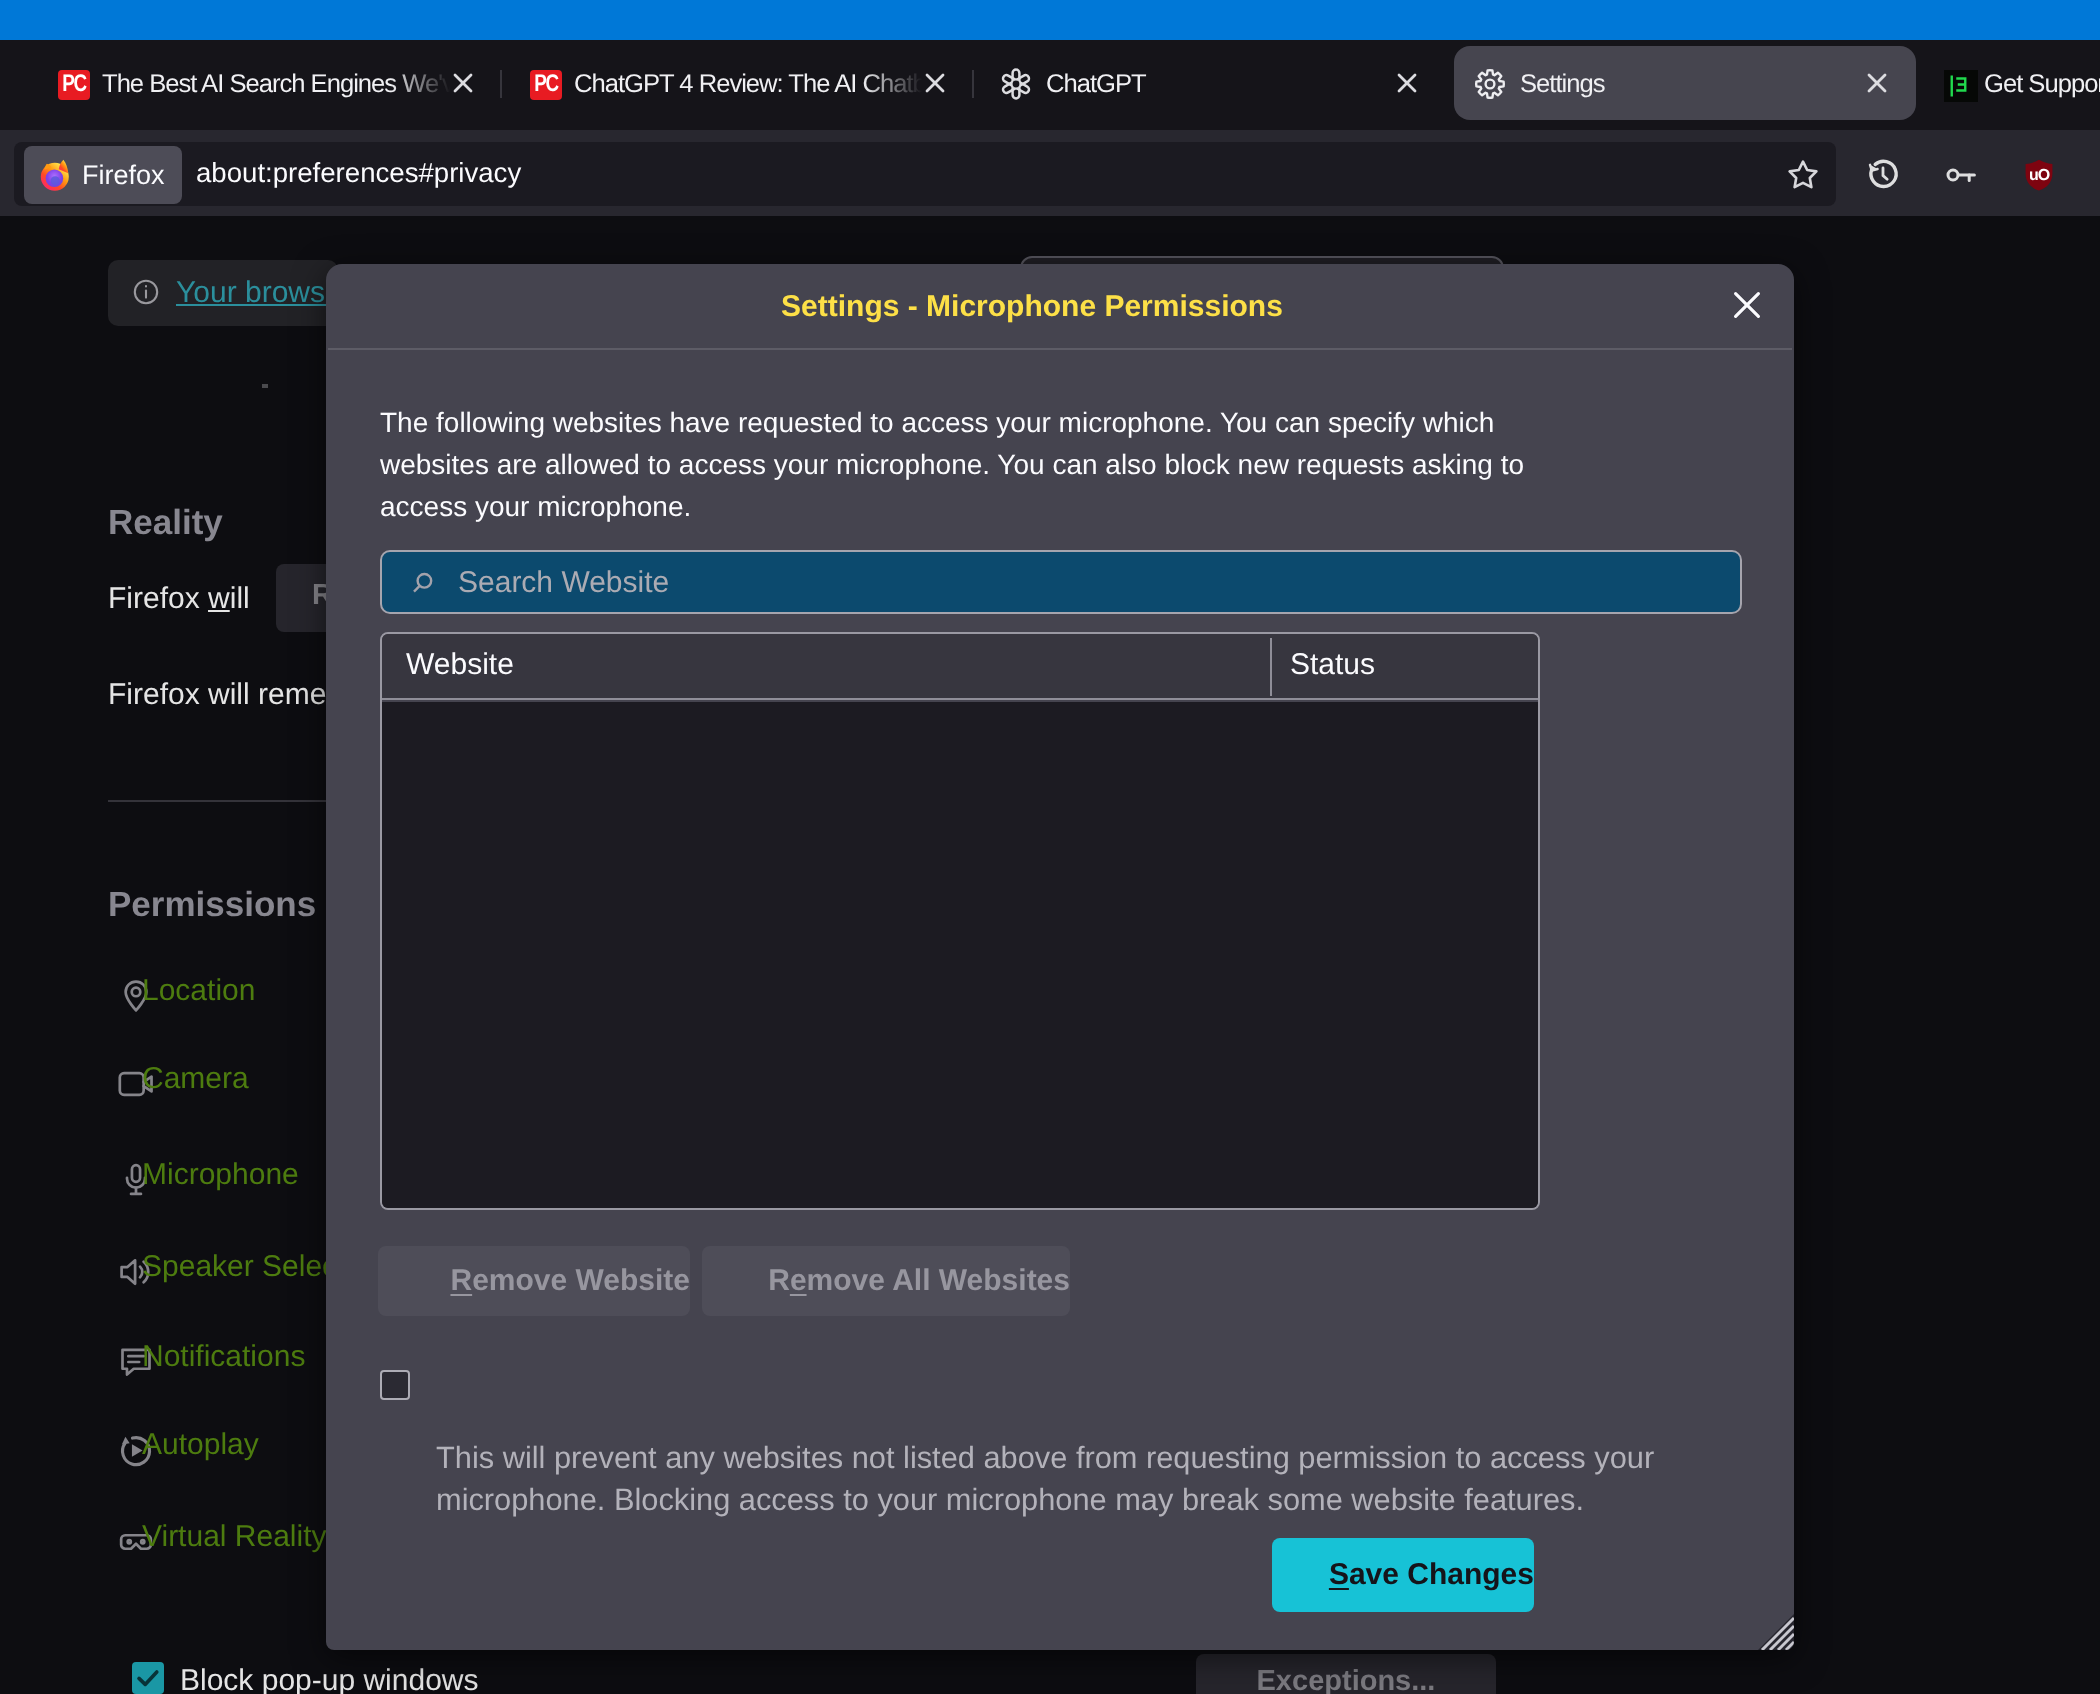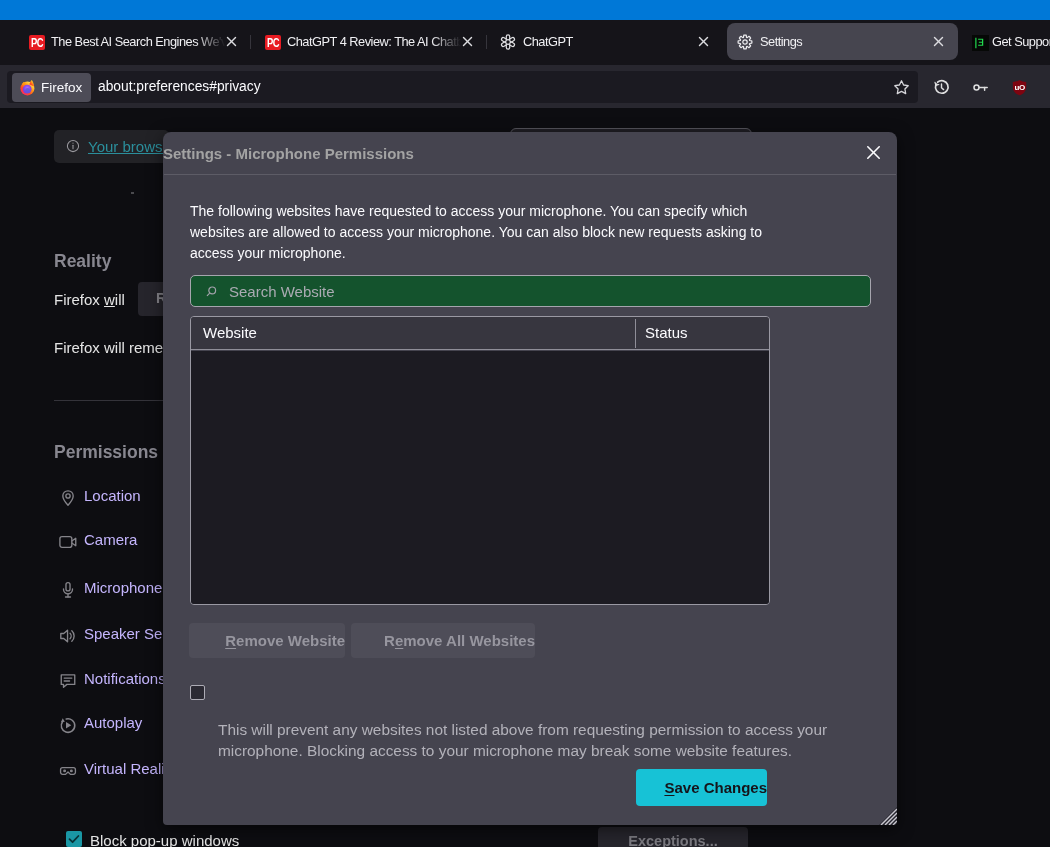--- a/index.html
+++ b/index.html
@@ -20,29 +20,29 @@
 #chip span{position:absolute;left:29px;top:0;line-height:29px;font-size:13.5px;color:#fbfbfe}
 #urltext{left:98px;top:71px;height:32px;line-height:32px;font-size:13.8px;color:#fbfbfe}
 .tbicon{top:79px;width:17px;height:17px}
 #infobar{left:54px;top:130px;width:115px;height:33px;background:#222226;border-radius:5px;overflow:hidden}
 #infobar svg{position:absolute;left:12px;top:9px}
 #infobar a{position:absolute;left:34px;top:0;line-height:34px;font-size:15px;color:#2b8f9c;text-decoration:underline;white-space:nowrap}
 .h2dim{font-size:17.5px;font-weight:bold;color:#888790}
 .rowdim{font-size:15px;color:#e5e5e5;white-space:nowrap}
 .permrow{left:60px;width:300px;height:16px}
 .permrow svg{position:absolute;left:-1px;top:-1px;width:18px;height:18px}
-.permrow span{position:absolute;left:24px;top:-3px;font-size:15px;color:#c4b5fd;white-space:nowrap}
+.permrow span{position:absolute;left:11px;top:-3px;font-size:15px;color:#4d7c0f;white-space:nowrap}
 .icn{stroke:#85848a;stroke-width:1.2;fill:none;stroke-linecap:round;stroke-linejoin:round}
 
 #modal{left:163px;top:132px;width:734px;height:693px;background:#45444f;border-radius:8px 8px 4px 4px;box-shadow:0 4px 16px rgba(0,0,0,.55);overflow:hidden}
-#mtitle{left:0;top:0;width:706px;height:42px;text-align:left;line-height:43px;font-size:15px;font-weight:bold;color:#a3a3a3}
+#mtitle{left:0;top:0;width:706px;height:42px;text-align:center;line-height:43px;font-size:15px;font-weight:bold;color:#fde047}
 #mtitleline{left:1px;top:42px;width:732px;height:1px;background:#5d5c66}
 .mtext{font-size:15px;color:#fbfbfe}
 .gtext{font-size:15.4px;color:#b3b2ba}
-#msearch{left:27px;top:143px;width:681px;height:32px;border:1px solid #a6a5ae;border-radius:5px;background:#14532d}
+#msearch{left:27px;top:143px;width:681px;height:32px;border:1px solid #a6a5ae;border-radius:5px;background:#0c4a6e}
 
 #msearch span{position:absolute;left:38px;top:0;line-height:31px;font-size:15px;color:#ababb3}
 #mtable{left:27px;top:184px;width:580px;height:289px;border:1px solid #9a99a3;border-radius:4px;overflow:hidden}
 #mthead{position:absolute;left:0;top:0;width:679px;height:33px;background:#37363f;border-bottom:1px solid #8f8e98}
 #mtbody{position:absolute;left:0;top:34px;width:679px;height:254px;background:#1c1b22}
 .btn{border-radius:4px;font-size:15px;font-weight:bold;text-align:right}
 .btndis{background:#4e4d58;color:#97969f}
 #savebtn{left:473px;top:637px;width:131px;height:37px;line-height:37px;background:#17c2d6;color:#15141a}
 #cancelbtn{left:613px;top:637px;width:99px;height:37px;line-height:37px;background:#57565f;color:#fbfbfe}
 .cb{border:1px solid #adacb5;border-radius:2px;background:#2b2a33}

